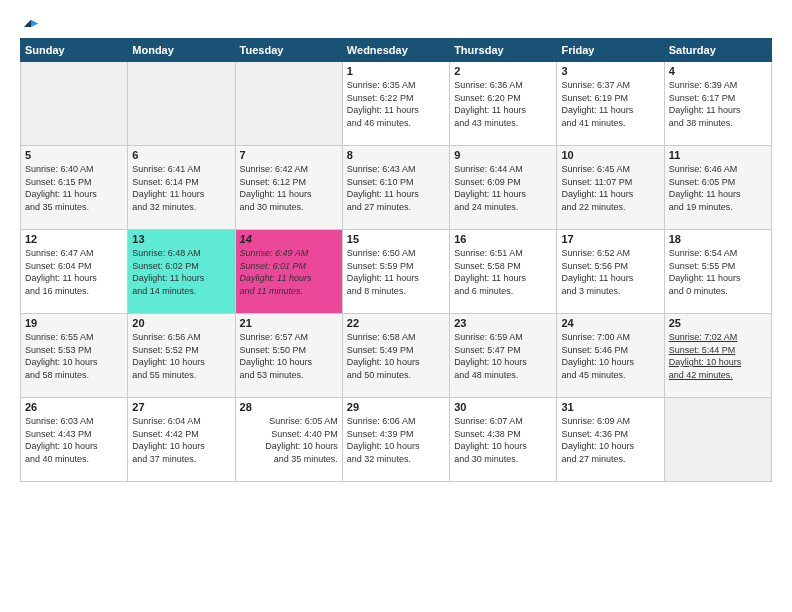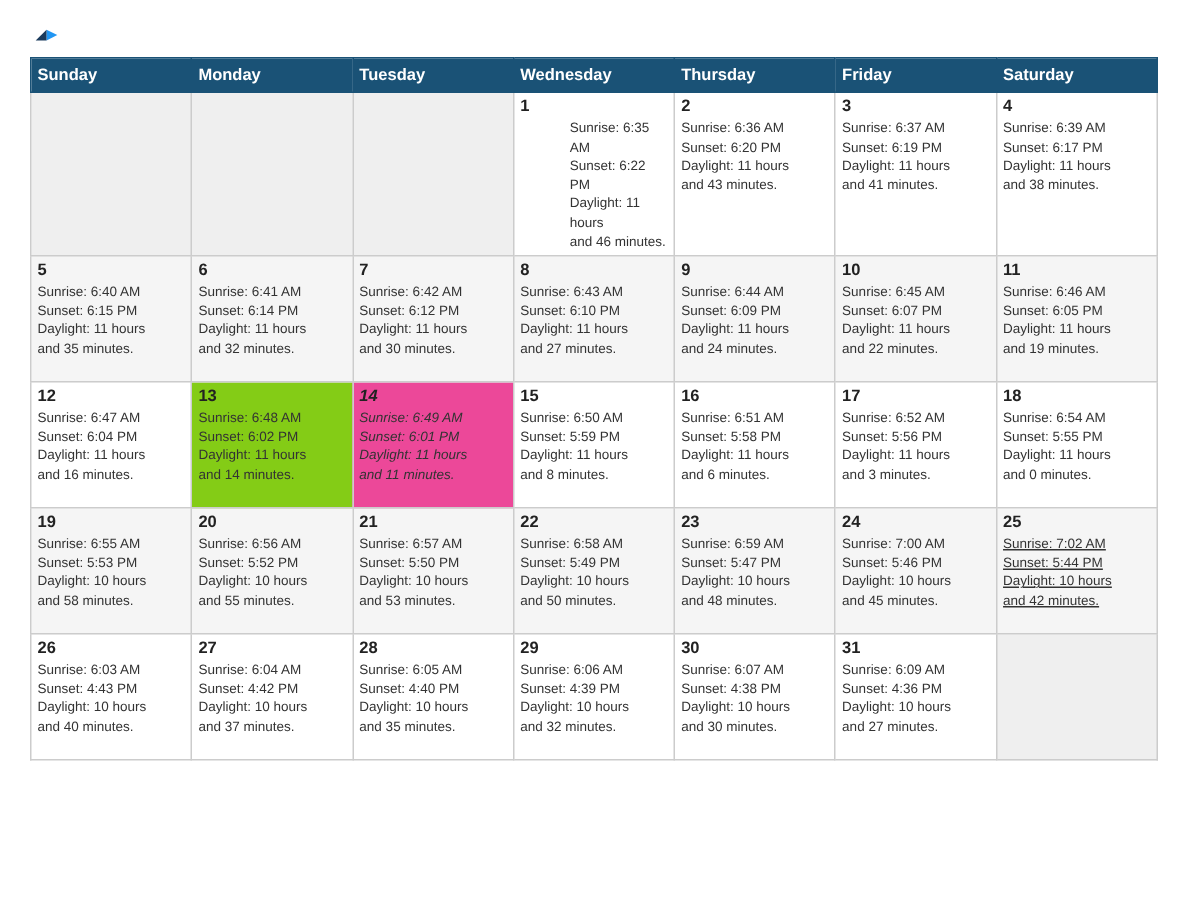--- a/index.html
+++ b/index.html
@@ -127,21 +127,21 @@
           <th>Saturday</th>
         </tr>
     </thead>
     <tbody id="calendar-body">
     <tr>
           <td class="empty" style="background: rgb(239, 239, 239);"></td>
           <td class="empty" style="background: rgb(239, 239, 239);"></td>
           <td class="empty" style="background: rgb(239, 239, 239);"></td>
           <td style="background: rgb(255, 255, 255);">
             <span class="day-num">1</span>
-            <div class="day-info" style="white-space: pre-line; margin-left: 33px;">Sunrise: 6:35 AM
+            <div class="day-info" style="white-space: pre-line;">Sunrise: 6:35 AM
 Sunset: 6:22 PM
 Daylight: 11 hours
 and 46 minutes.</div>
           </td>
           <td style="background: rgb(255, 255, 255);">
             <span class="day-num">2</span>
             <div class="day-info" style="white-space: pre-line;">Sunrise: 6:36 AM
 Sunset: 6:20 PM
 Daylight: 11 hours
 and 43 minutes.</div>
@@ -193,41 +193,41 @@
           <td style="background: rgb(245, 245, 245);">
             <span class="day-num">9</span>
             <div class="day-info" style="white-space: pre-line;">Sunrise: 6:44 AM
 Sunset: 6:09 PM
 Daylight: 11 hours
 and 24 minutes.</div>
           </td>
           <td style="background: rgb(245, 245, 245);">
             <span class="day-num">10</span>
             <div class="day-info" style="white-space: pre-line;">Sunrise: 6:45 AM
-Sunset: 6:07 PM
+Sunset: 11:07 PM
 Daylight: 11 hours
 and 22 minutes.</div>
           </td>
           <td style="background: rgb(245, 245, 245);">
             <span class="day-num">11</span>
             <div class="day-info" style="white-space: pre-line;">Sunrise: 6:46 AM
 Sunset: 6:05 PM
 Daylight: 11 hours
 and 19 minutes.</div>
           </td>
         </tr>
         <tr>
           <td style="background: rgb(255, 255, 255);">
             <span class="day-num">12</span>
             <div class="day-info" style="white-space: pre-line;">Sunrise: 6:47 AM
 Sunset: 6:04 PM
 Daylight: 11 hours
 and 16 minutes.</div>
           </td>
-          <td style="background: #84cc16;">
+          <td style="background: #5eead4;">
             <span class="day-num">13</span>
             <div class="day-info" style="white-space: pre-line;">Sunrise: 6:48 AM
 Sunset: 6:02 PM
 Daylight: 11 hours
 and 14 minutes.</div>
           </td>
           <td style="background: #ec4899; font-style: italic;">
             <span class="day-num">14</span>
             <div class="day-info" style="white-space: pre-line;">Sunrise: 6:49 AM
 Sunset: 6:01 PM
@@ -324,21 +324,21 @@
           </td>
           <td style="background: rgb(255, 255, 255);">
             <span class="day-num">27</span>
             <div class="day-info" style="white-space: pre-line;">Sunrise: 6:04 AM
 Sunset: 4:42 PM
 Daylight: 10 hours
 and 37 minutes.</div>
           </td>
           <td style="background: rgb(255, 255, 255); margin-left: 14px;">
             <span class="day-num">28</span>
-            <div class="day-info" style="white-space: pre-line;">Sunrise: 6:05 AM
+            <div class="day-info" style="white-space: pre-line; text-align: right;">Sunrise: 6:05 AM
 Sunset: 4:40 PM
 Daylight: 10 hours
 and 35 minutes.</div>
           </td>
           <td style="background: rgb(255, 255, 255);">
             <span class="day-num">29</span>
             <div class="day-info" style="white-space: pre-line;">Sunrise: 6:06 AM
 Sunset: 4:39 PM
 Daylight: 10 hours
 and 32 minutes.</div>

